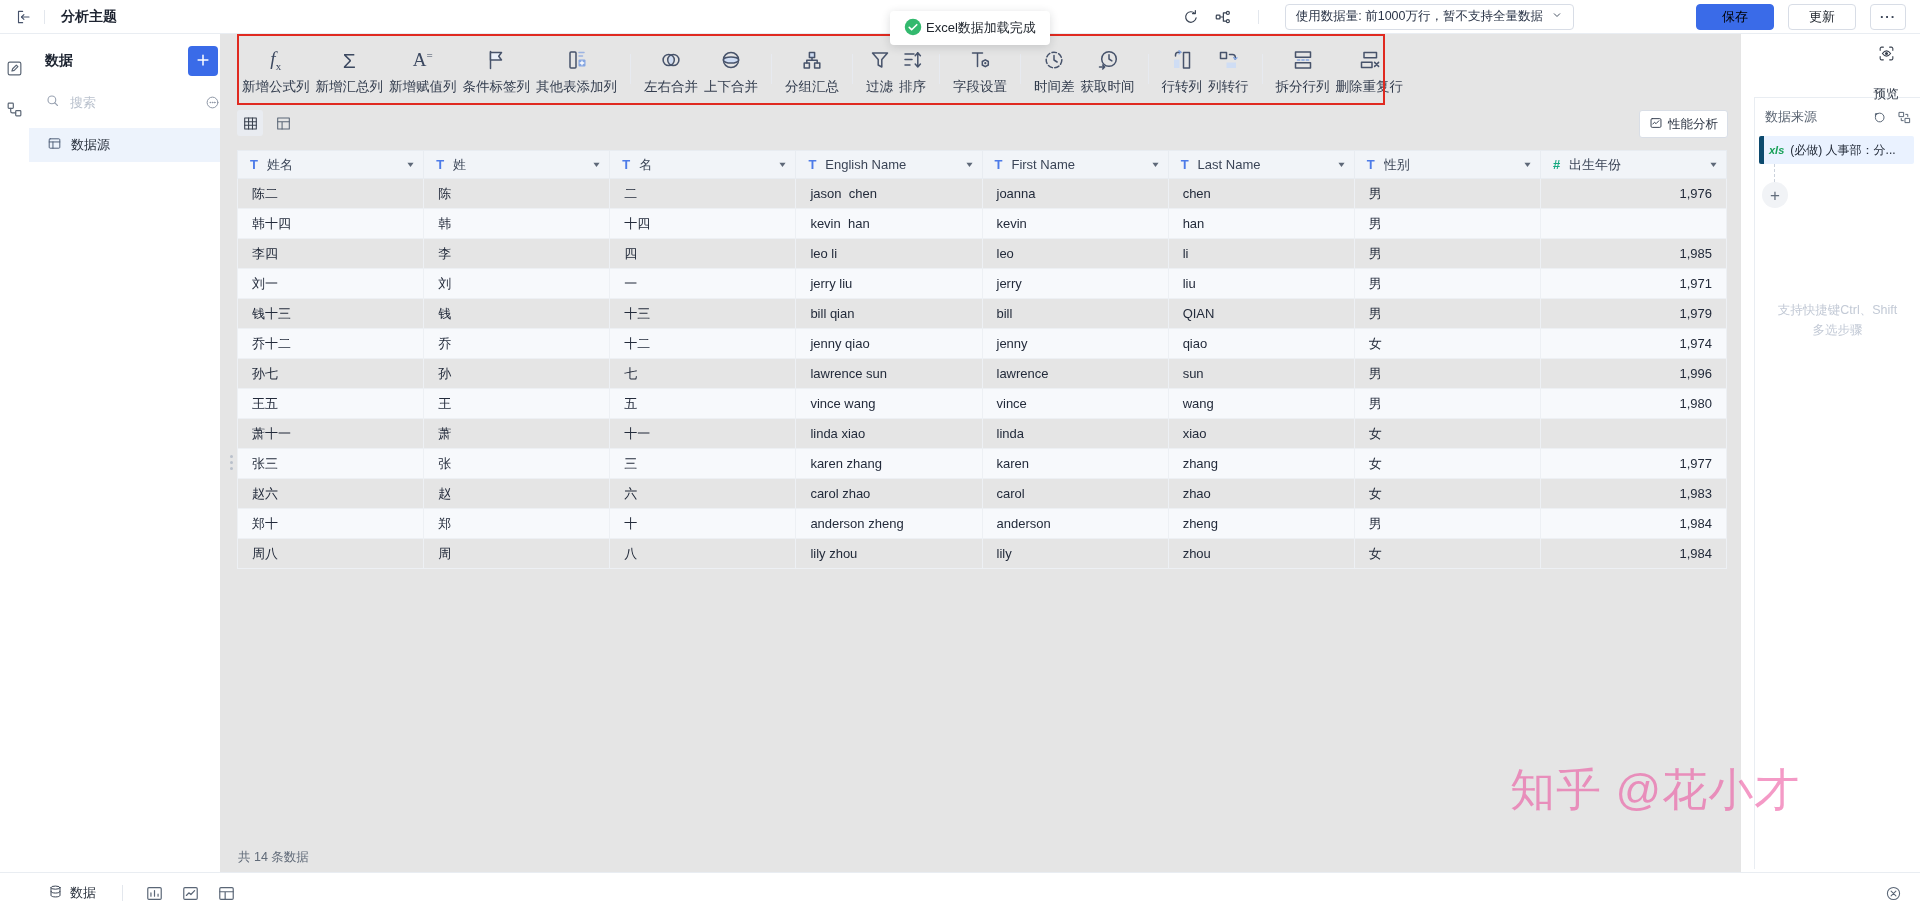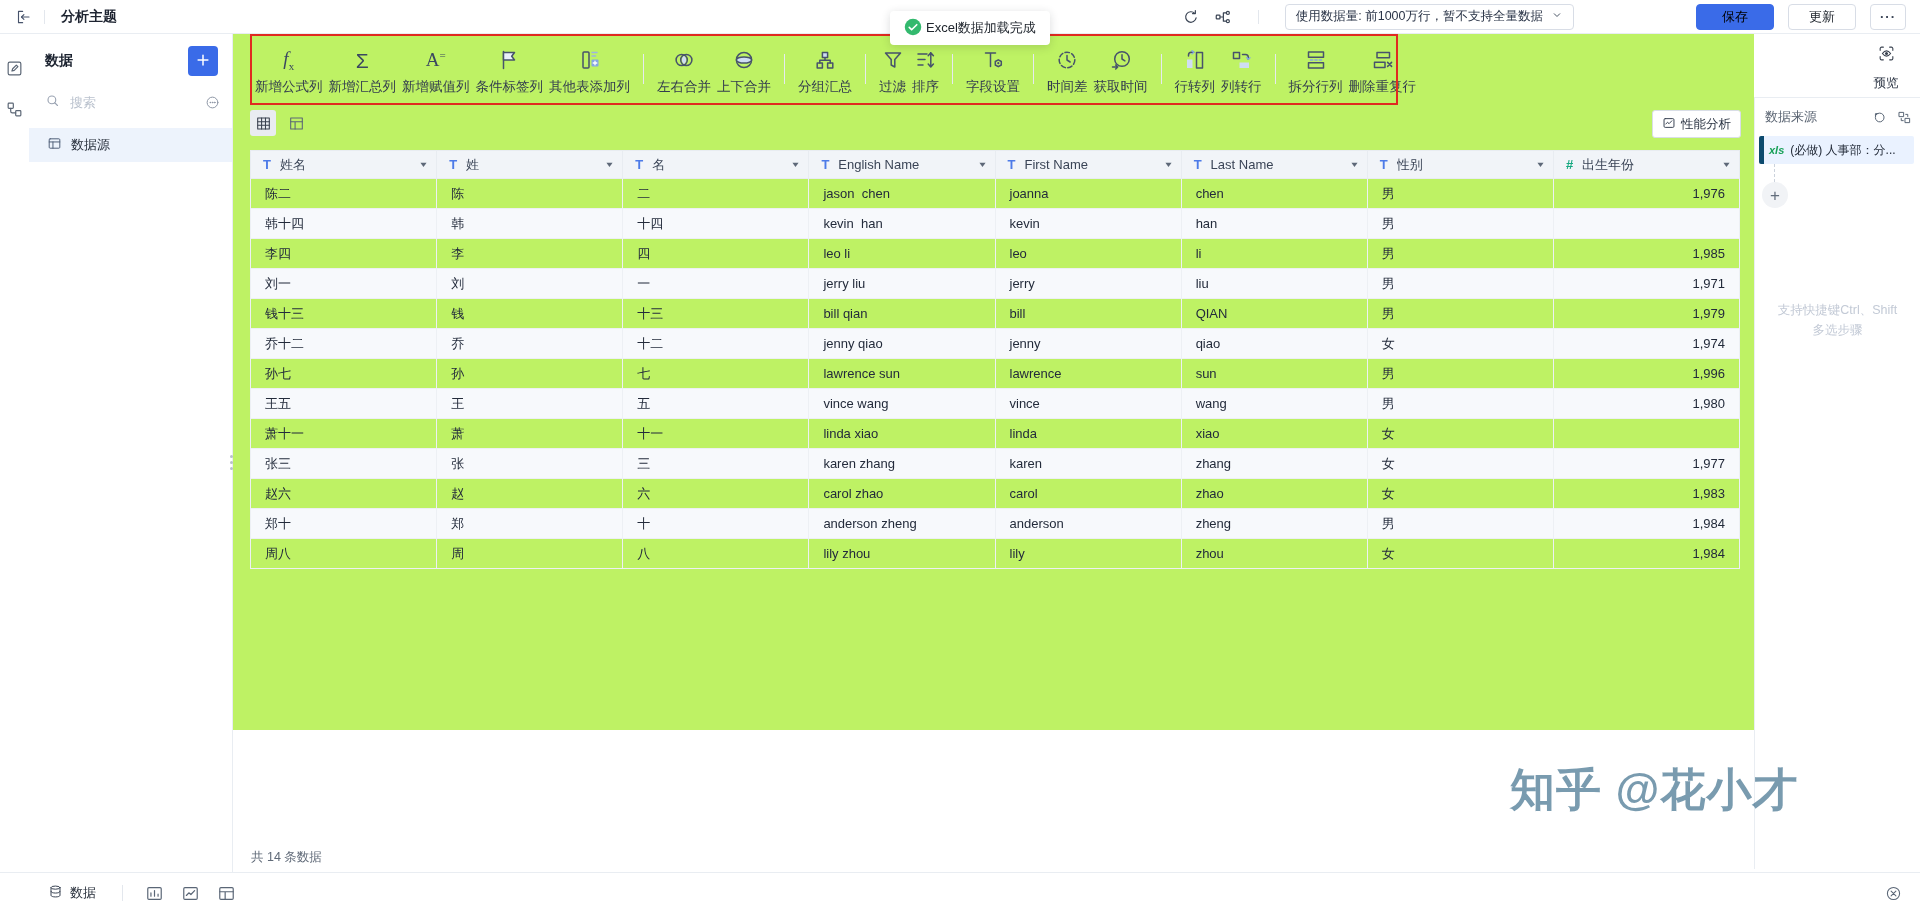--- a/index.html
+++ b/index.html
@@ -26,21 +26,21 @@
   .sidebar{position:absolute;left:29px;top:33px;width:204px;bottom:40px;border-right:1px solid #E9EDF2;background:#fff;box-sizing:border-box;}
   .side-head{display:flex;align-items:center;padding:13px 14px 8px 16px;}
   .side-title{font-size:14px;font-weight:700;color:#1C2330;flex:1;}
   .add-btn{width:30px;height:30px;background:#3A6BE8;border:none;border-radius:4px;display:flex;align-items:center;justify-content:center;cursor:pointer;}
   .search{margin:4px 12px 0 16px;height:28px;display:flex;align-items:center;gap:8px;}
   .search input{border:none;outline:none;flex:1;min-width:0;font-size:13px;color:#333B49;font-family:inherit;background:transparent;}
   .search input::placeholder{color:#B9C1CD;}
   .side-item{margin-top:12px;height:34px;background:#EDF3FC;display:flex;align-items:center;gap:9px;padding-left:18px;font-size:13px;color:#1F2733;cursor:pointer;}
 
   
-  .main{position:absolute;left:233px;top:33px;width:1521px;height:697px;background:#bef264;}
+  .main{position:absolute;left:220px;top:33px;width:1521px;height:840px;background:#e5e5e5;}
   .toolbar{display:flex;align-items:flex-start;padding:13px 0 0 19px;height:72px;box-sizing:border-box;}
   .tb-item{display:flex;flex-direction:column;align-items:center;margin:0 3px;cursor:pointer;}
   .tb-icon{height:28px;display:flex;align-items:center;justify-content:center;}
   .tb-label{font-size:13.5px;color:#333D4E;margin-top:4px;white-space:nowrap;}
   .tb-sep{width:1px;height:30px;background:#E7EAF0;margin:8px 10px 0 10px;}
   .txt-ic{font-size:19px;color:#3B4860;line-height:1;font-family:"Liberation Serif","DejaVu Serif",serif;}
   .txt-ic.sum{font-size:21px;font-family:"Liberation Sans",sans-serif;}
   .txt-ic sub,.txt-ic sup{font-size:11px;}
   .redbox{position:absolute;left:17px;top:1px;width:1148px;height:71px;border:2px solid #E02A20;box-sizing:border-box;pointer-events:none;z-index:5;}
 
@@ -67,32 +67,32 @@
   .rp{position:absolute;left:1754px;top:97px;width:166px;bottom:44px;border-left:1px solid #E9EDF2;border-top:1px solid #E9EDF2;box-sizing:border-box;background:#fff;}
   .rp-head{display:flex;align-items:center;padding:10px 8px 8px 10px;font-size:13px;color:#5A6472;gap:10px;}
   .rp-head .sp{flex:1;}
   .rp-item{margin:2px 6px 0 4px;height:28px;background:#EAF2FF;border-left:5px solid #0c4a6e;border-radius:2px;display:flex;align-items:center;gap:6px;padding:0 5px;overflow:hidden;cursor:pointer;}
   .badge{font-size:11px;font-weight:700;font-style:italic;color:#18A058;}
   .rp-item .lbl{font-size:12px;color:#242C3A;white-space:nowrap;overflow:hidden;}
   .connector{margin-left:19px;height:18px;width:0;border-left:1px dashed #CBD2DC;}
   .plus-step{margin-left:7px;width:26px;height:26px;border-radius:50%;background:#F1F3F6;border:none;color:#626D7C;font-size:17px;line-height:1;display:flex;align-items:center;justify-content:center;cursor:pointer;}
   .rp-hint{margin-top:92px;text-align:center;font-size:12.5px;color:#C3CAD6;line-height:20px;}
 
-  .preview{position:absolute;left:1858px;top:44px;width:56px;display:flex;flex-direction:column;align-items:center;gap:9px;font-size:12.5px;color:#2A3342;cursor:pointer;z-index:4;}
+  .preview{position:absolute;left:1858px;top:44px;width:56px;display:flex;flex-direction:column;align-items:center;gap:20px;font-size:12.5px;color:#2A3342;cursor:pointer;z-index:4;}
 
   
   .bottombar{position:absolute;left:0;right:0;bottom:0;height:40px;border-top:1px solid #E9EDF2;display:flex;align-items:center;background:#fff;z-index:6;}
   .bb-tab{margin-left:48px;display:flex;align-items:center;gap:7px;font-size:13px;color:#1F2733;cursor:pointer;}
   .bb-div{width:1px;height:16px;background:#E3E7ED;margin:0 22px 0 26px;}
   .bb-icons{display:flex;gap:17px;align-items:center;}
   .bb-right{margin-left:auto;margin-right:18px;}
 
   
   .toast{position:absolute;left:890px;top:11px;height:34px;background:#fff;border-radius:4px;box-shadow:0 2px 10px rgba(31,35,41,.16);display:flex;align-items:center;gap:4px;padding:0 14px;z-index:20;font-size:13px;color:#20262E;}
-  .watermark{position:absolute;left:1510px;top:760px;font-size:45px;color:#0c4a6e;opacity:.55;font-weight:700;letter-spacing:1px;white-space:nowrap;pointer-events:none;z-index:30;text-align:right;}
+  .watermark{position:absolute;left:1510px;top:760px;font-size:45px;color:#ec4899;opacity:.55;font-weight:400;letter-spacing:1px;white-space:nowrap;pointer-events:none;z-index:30;text-align:right;}
   .drag{position:absolute;left:228px;top:449px;width:7px;height:26px;display:flex;flex-direction:column;align-items:center;justify-content:center;gap:3px;cursor:col-resize;z-index:7;}
   .drag i{width:3px;height:3px;border-radius:50%;background:#B9C0CB;}
 </style>
 </head>
 <body>
 
 <div class="screen">
 
   <header class="topbar">
     <span class="exit icbtn">

